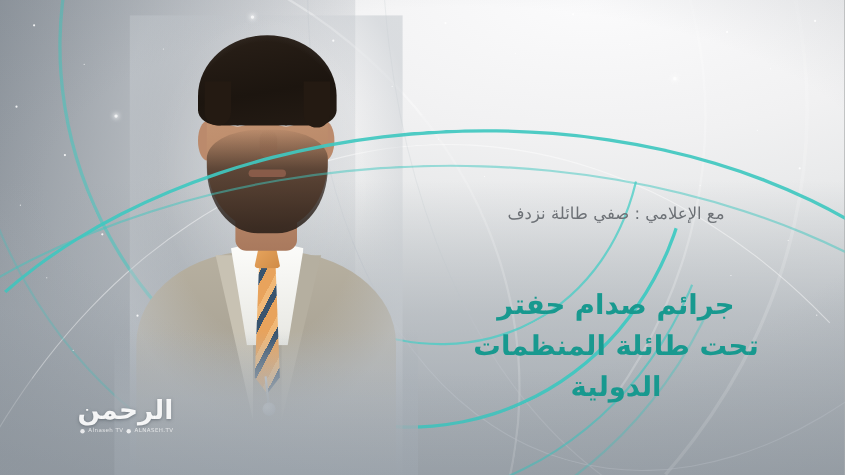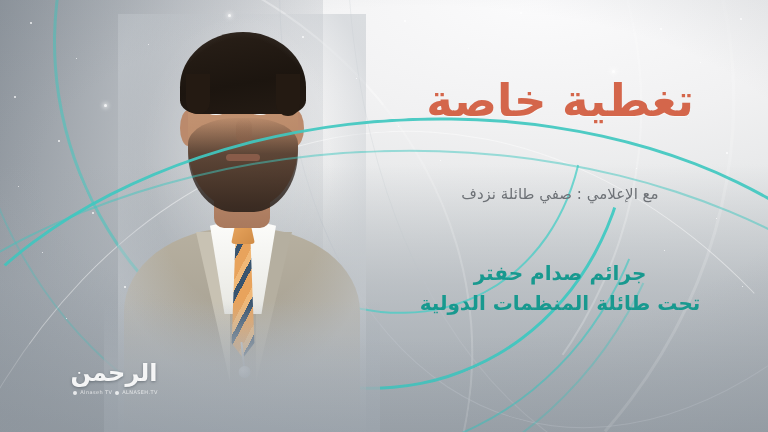--- a/index.html
+++ b/index.html
@@ -466,21 +466,21 @@
     font-weight: 400;
     color: #6d7176;
     line-height: 1.4;
   }
 
   .headline {
     position: absolute;
     top: 258px;
     left: 0;
     right: 0;
-    font-size: 20px;
+    font-size: 25px;
     font-weight: 700;
     color: #18998f;
     line-height: 1.5;
   }
   .headline .ln { display: block; }
 
   
 
   .logo {
     position: absolute;
@@ -601,21 +601,20 @@
     <i style="left:636px; top:168px; width:1px; height:1px;"></i>
     <i style="left:592px; top:196px; width:1px; height:1px;"></i>
     <i style="left:716px; top:218px; width:1px; height:1px;"></i>
     <i style="left:664px; top:250px; width:1px; height:1px;"></i>
     <i style="left:742px; top:286px; width:1px; height:1px;"></i>
     <i style="left:398px; top:126px; width:1px; height:1px;"></i>
     <i style="left:440px; top:160px; width:1px; height:1px;"></i>
   </div>
 
   <div class="text-col">
-    <div class="title">تغطية خاصة</div>
 
     <div class="subtitle">مع الإعلامي : صفي طائلة نزدف</div>
 
     <div class="headline">
       <span class="ln">جرائم صدام حفتر</span>
       <span class="ln">تحت طائلة المنظمات الدولية</span>
     </div>
   </div>
 
   <div class="logo">

